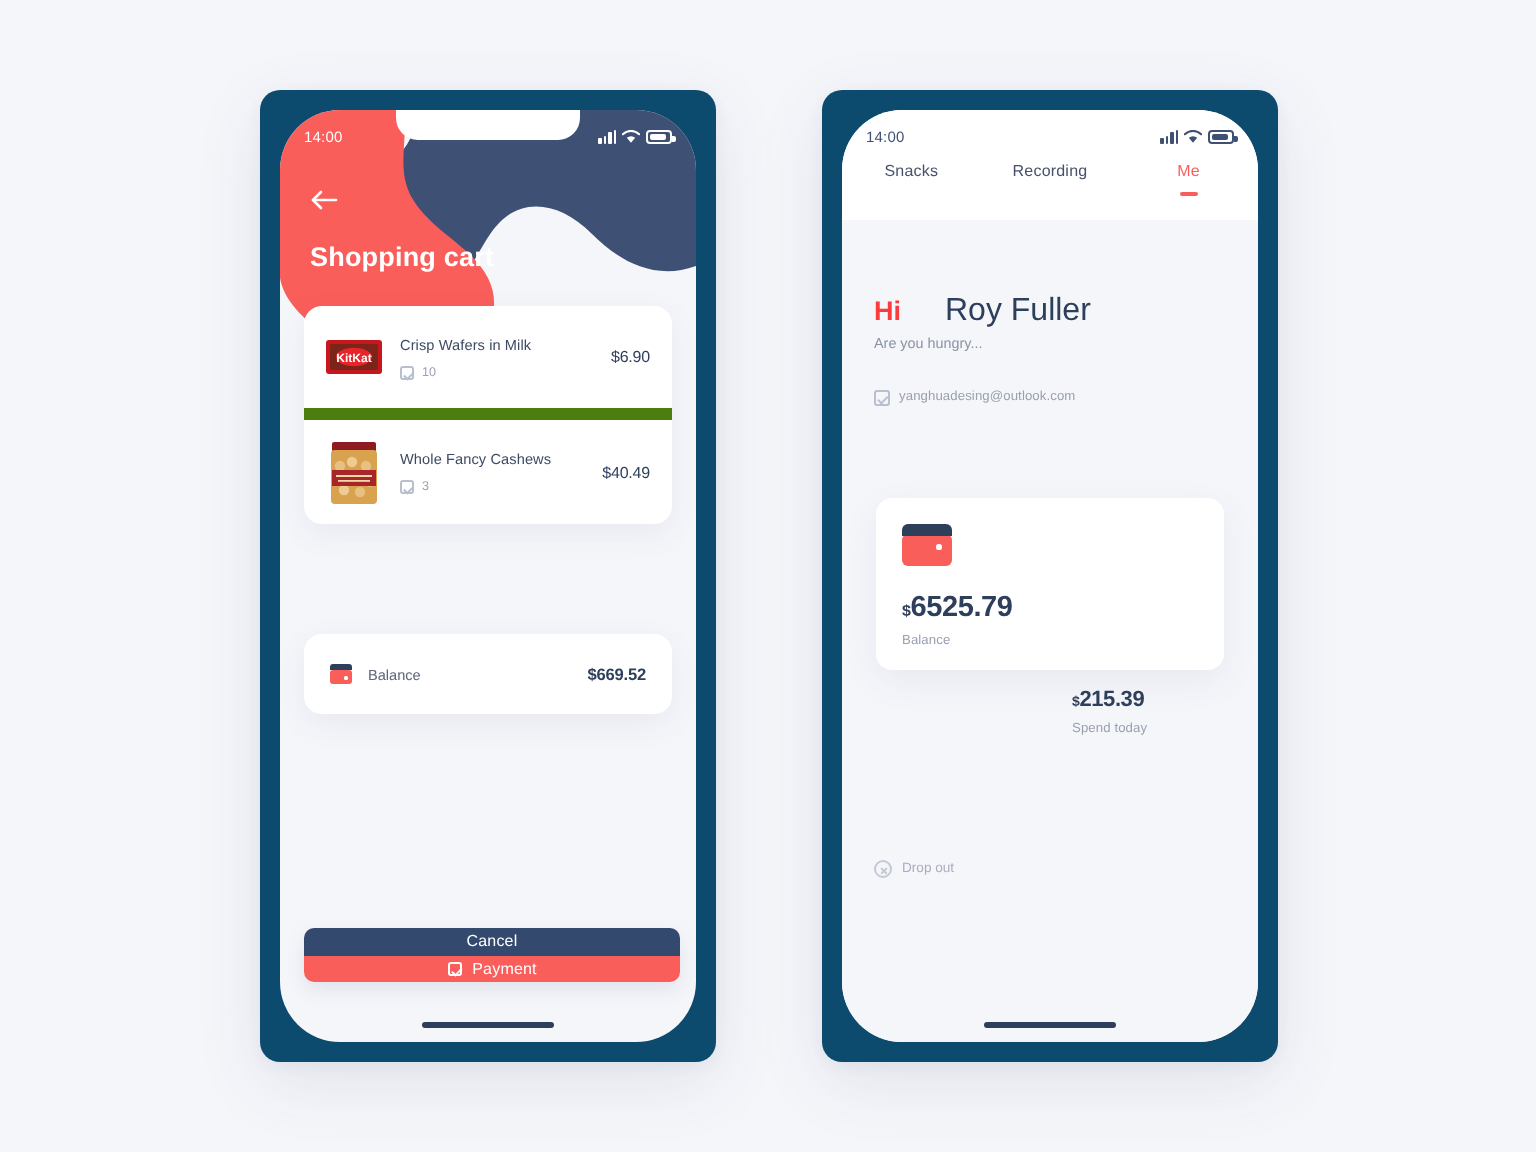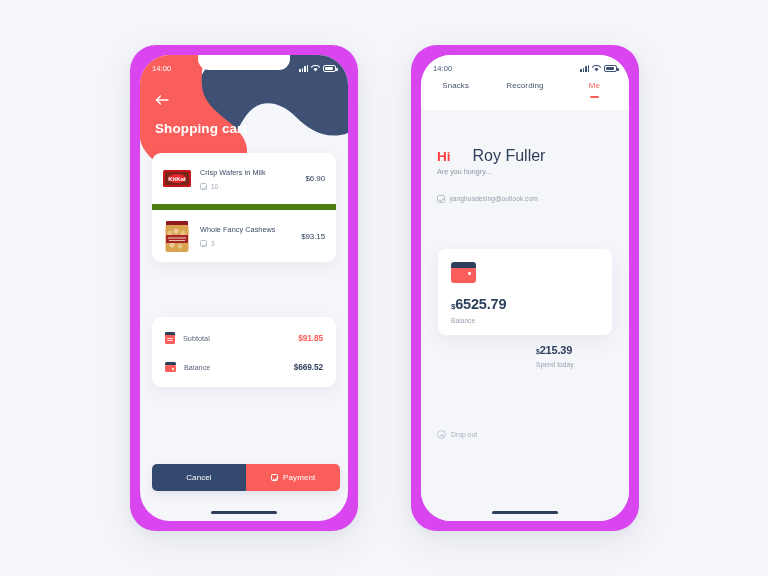--- a/index.html
+++ b/index.html
@@ -8,22 +8,22 @@
     background: #f5f6fa;
     font-family: "Liberation Sans", sans-serif;
     overflow: hidden;
   }
   .stage { position: relative; width: 768px; height: 576px; }
 
   
   .phone {
     position: absolute;
     width: 228px; height: 486px;
-    background: #d946ef;
-    border-radius: 26px;
+    background: #0c4a6e;
+    border-radius: 10px;
     box-shadow: 0 10px 34px rgba(60,72,110,.10), 0 2px 8px rgba(60,72,110,.05);
     padding: 10px;
   }
   .phone.left  { left: 130px; top: 45px; }
   .phone.right { left: 411px; top: 45px; }
 
   .screen {
     position: relative;
     width: 208px; height: 466px;
     border-radius: 30px;
@@ -161,20 +161,21 @@
   .ico-wallet { width: 11px; height: 10px; position: relative; }
   .ico-wallet .cap { position:absolute; left:0; top:0; width:100%; height:3px; background:#2e3f5c; border-radius:1.5px 1.5px 0 0;}
   .ico-wallet .body { position:absolute; left:0; top:2.6px; width:100%; height:7.4px; background:#fa5e5b; border-radius:1.5px;}
   .ico-wallet .dot { position:absolute; right:2px; top:6px; width:1.6px; height:1.6px; border-radius:50%; background:#ffffff;}
 
   .btn-bar {
     position: absolute; left: 12px; bottom: 30px; width: 188px; height: 27px;
     display: flex; border-radius: 5px; overflow: hidden;
     box-shadow: 0 4px 10px rgba(60,72,110,.10);
     z-index: 20;
+    flex-direction: column;
   }
   .btn-cancel {
     flex: 1 1 50%; background: #33496e; color: #ffffff;
     display:flex; align-items:center; justify-content:center;
     font-size: 8px; cursor: pointer; letter-spacing: .1px;
   }
   .btn-pay {
     flex: 1 1 50%; background: #fa5e5b; color: #ffffff;
     display:flex; align-items:center; justify-content:center; gap: 5px;
     font-size: 8px; cursor: pointer; letter-spacing: .1px;
@@ -344,35 +345,25 @@
               <rect x="4" y="19" width="16" height=".9" fill="#f0d9a8"></rect>
             </svg>
           </div>
           <div class="ci-mid">
             <div class="ci-name">Whole Fancy Cashews</div>
             <div class="ci-qty">
               <span class="qty-ico"></span>
               <span class="ci-qtytext">3</span>
             </div>
           </div>
-          <div class="ci-price">$93.15</div>
+          <div class="ci-price">$40.49</div>
         </div>
       </div>
 
       <div class="summary-card">
-        <div class="sum-row">
-          <span class="ico-receipt">
-            <span class="body"></span>
-              <span class="cap"></span>
-              <span class="l1"></span>
-              <span class="l2"></span>
-          </span>
-          <span class="sum-label">Subtotal</span>
-          <span class="sum-val red">$91.85</span>
-        </div>
         <div class="sum-row">
           <span class="ico-wallet">
             <span class="body"></span>
               <span class="cap"></span>
               <span class="dot"></span>
           </span>
           <span class="sum-label">Balance</span>
           <span class="sum-val navy">$669.52</span>
         </div>
       </div>

